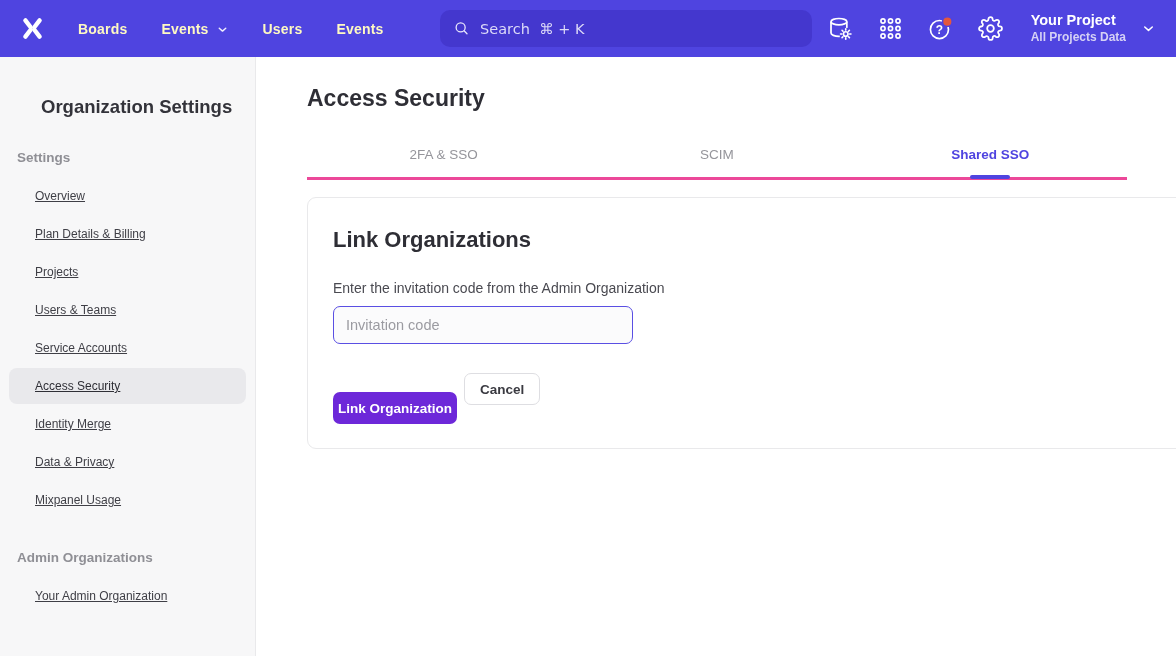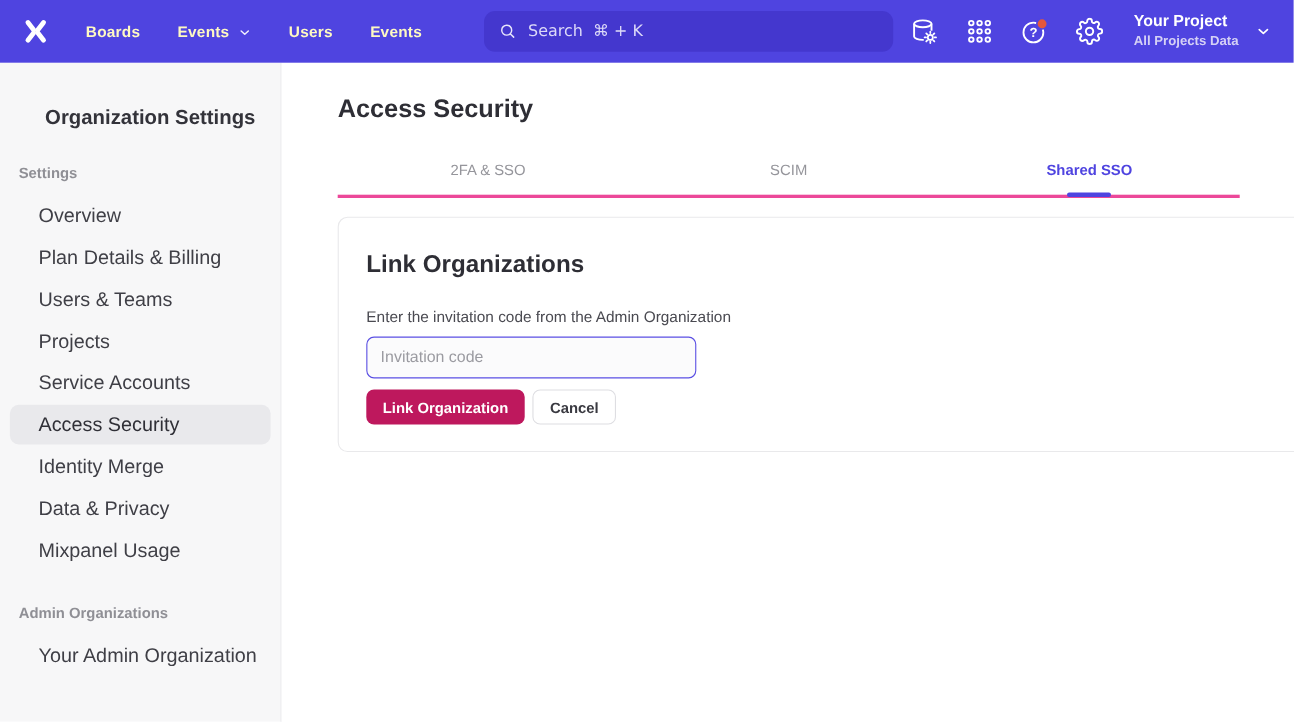--- a/index.html
+++ b/index.html
@@ -57,22 +57,23 @@
     font-size: 18.5px; font-weight: 700; color: #33333a;
     line-height: 24px;
   }
   .side-label {
     margin: 30px 0 10px 17px;
     font-size: 13.5px; font-weight: 600; color: #8f8f95; line-height: 18px;
   }
   .side-items { display: flex; flex-direction: column; }
   .side-item {
     height: 36px; margin: 1px 0; display: flex; align-items: center;
-    padding-left: 35px; font-size: 18px; color: #3f3f46; cursor: pointer;
+    padding-left: 35px; font-size: 12px; color: #3f3f46; cursor: pointer;
     white-space: nowrap;
+    text-decoration: underline;
   }
   .side-item.active {
     background: #e9e9ec; border-radius: 8px;
     margin-left: 9px; margin-right: 9px; padding-left: 26px;
     color: #2f2f36;
   }
 
   
   .main { position: absolute; top: 57px; left: 256px; right: 0; bottom: 0; background: #fff; padding: 0 49px 0 51px; }
   .page-title { margin-top: 26px; font-size: 23px; font-weight: 700; color: #2e2e35; line-height: 30px; }
@@ -97,23 +98,23 @@
   .card-desc { margin-top: 26px; font-size: 14px; color: #4a4a51; line-height: 18px; }
   .invite-input {
     margin-top: 9px; width: 300px; height: 38px;
     border: 1.5px solid #5a4fe3; border-radius: 7px; background: #fbfbfc;
     padding: 0 12px; font-size: 14.5px; color: #33333a; outline: none; display: block;
     font-family: "Liberation Sans", sans-serif;
   }
   .invite-input::placeholder { color: #9b9ba1; opacity: 1; }
   .btn-row { margin-top: 10px; display: flex; align-items: center; gap: 7px; }
   .btn-primary {
-    height: 32px; padding: 0 15px; border: none; border-radius: 7px;
-    background: #be185d; color: #ffffff; font-size: 13.5px; font-weight: 600;
-    cursor: pointer; font-family: "Liberation Sans", sans-serif;
+    height: 32px; padding: 0 5px; border: none; border-radius: 7px;
+    background: #6d28d9; color: #ffffff; font-size: 13.5px; font-weight: 600;
+    cursor: pointer; font-family: "Liberation Sans", sans-serif; margin-top: 38px;
   }
   .btn-secondary {
     height: 32px; padding: 0 15px; border: 1px solid #dedee2; border-radius: 7px;
     background: #ffffff; color: #3a3a41; font-size: 13.5px; font-weight: 600;
     cursor: pointer; font-family: "Liberation Sans", sans-serif;
   }
 </style>
 </head>
 <body>
 
@@ -220,22 +221,22 @@
   </div>
 </header>
 
 <aside class="sidebar">
   <div class="sidebar-title">Organization Settings</div>
   <div id="sidebar-sections">
       <div class="side-label">Settings</div>
       <div class="side-items">
         <div class="side-item">Overview</div>
         <div class="side-item">Plan Details &amp; Billing</div>
+        <div class="side-item">Projects</div>
         <div class="side-item">Users &amp; Teams</div>
-        <div class="side-item">Projects</div>
         <div class="side-item">Service Accounts</div>
         <div class="side-item active">Access Security</div>
         <div class="side-item">Identity Merge</div>
         <div class="side-item">Data &amp; Privacy</div>
         <div class="side-item">Mixpanel Usage</div>
       </div>
       <div class="side-label">Admin Organizations</div>
       <div class="side-items">
         <div class="side-item">Your Admin Organization</div>
       </div>

